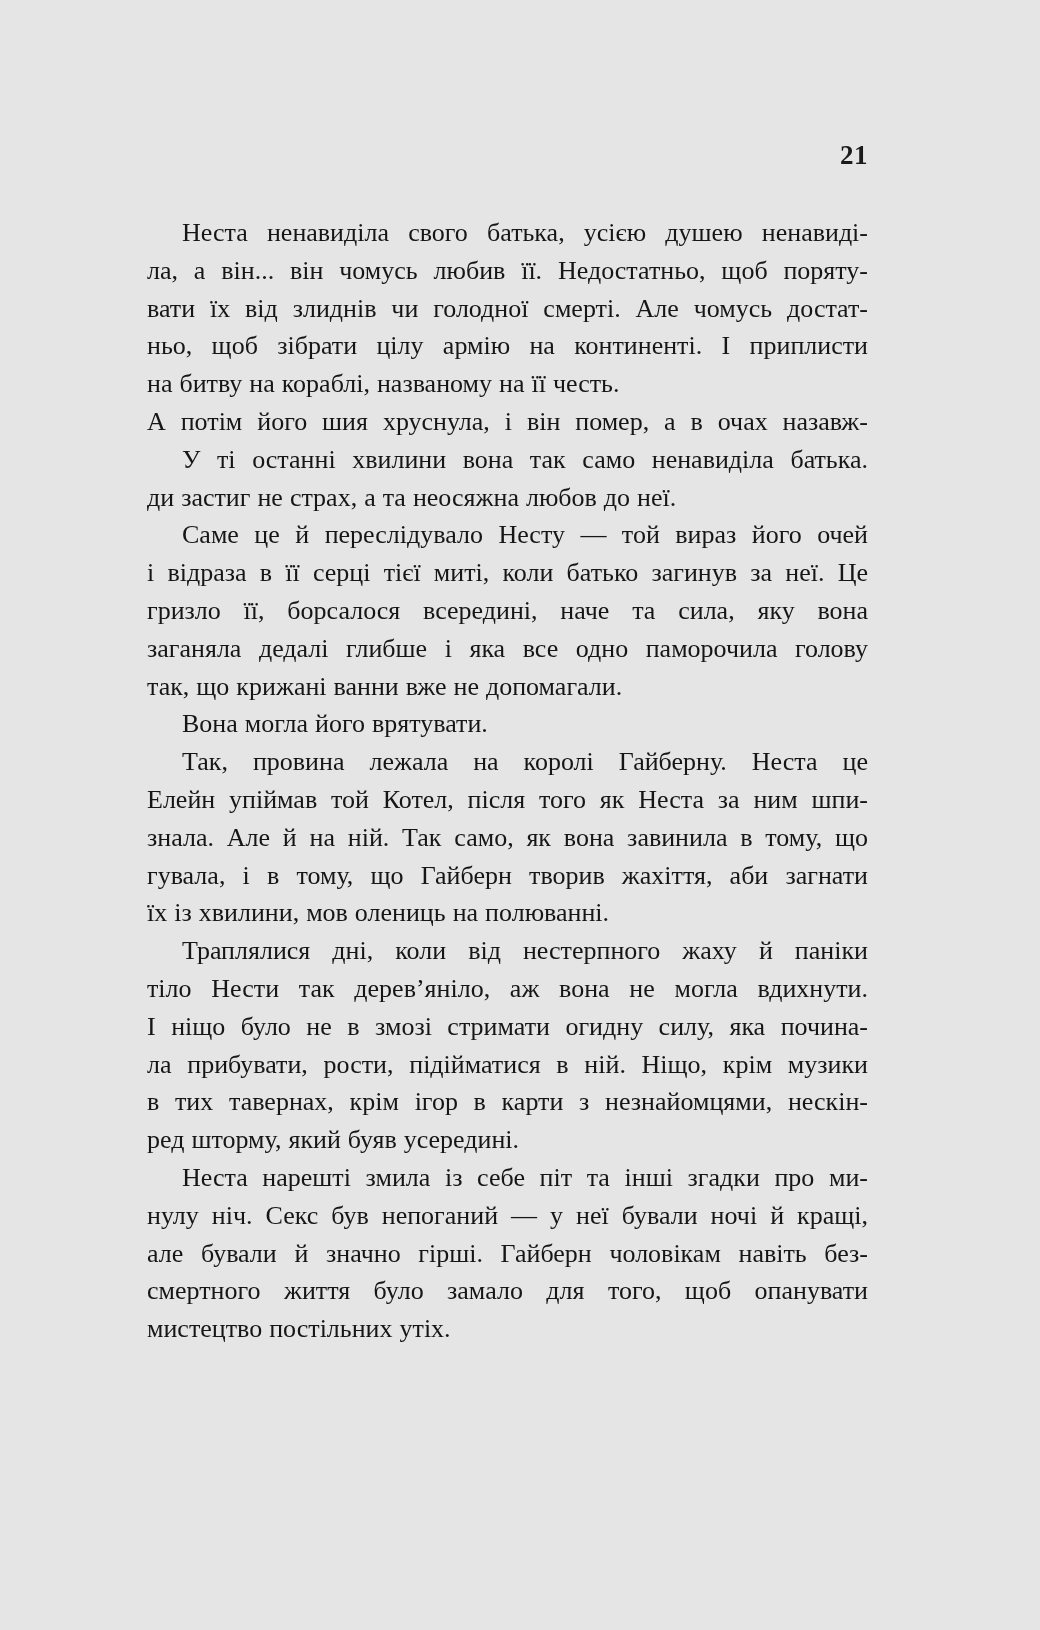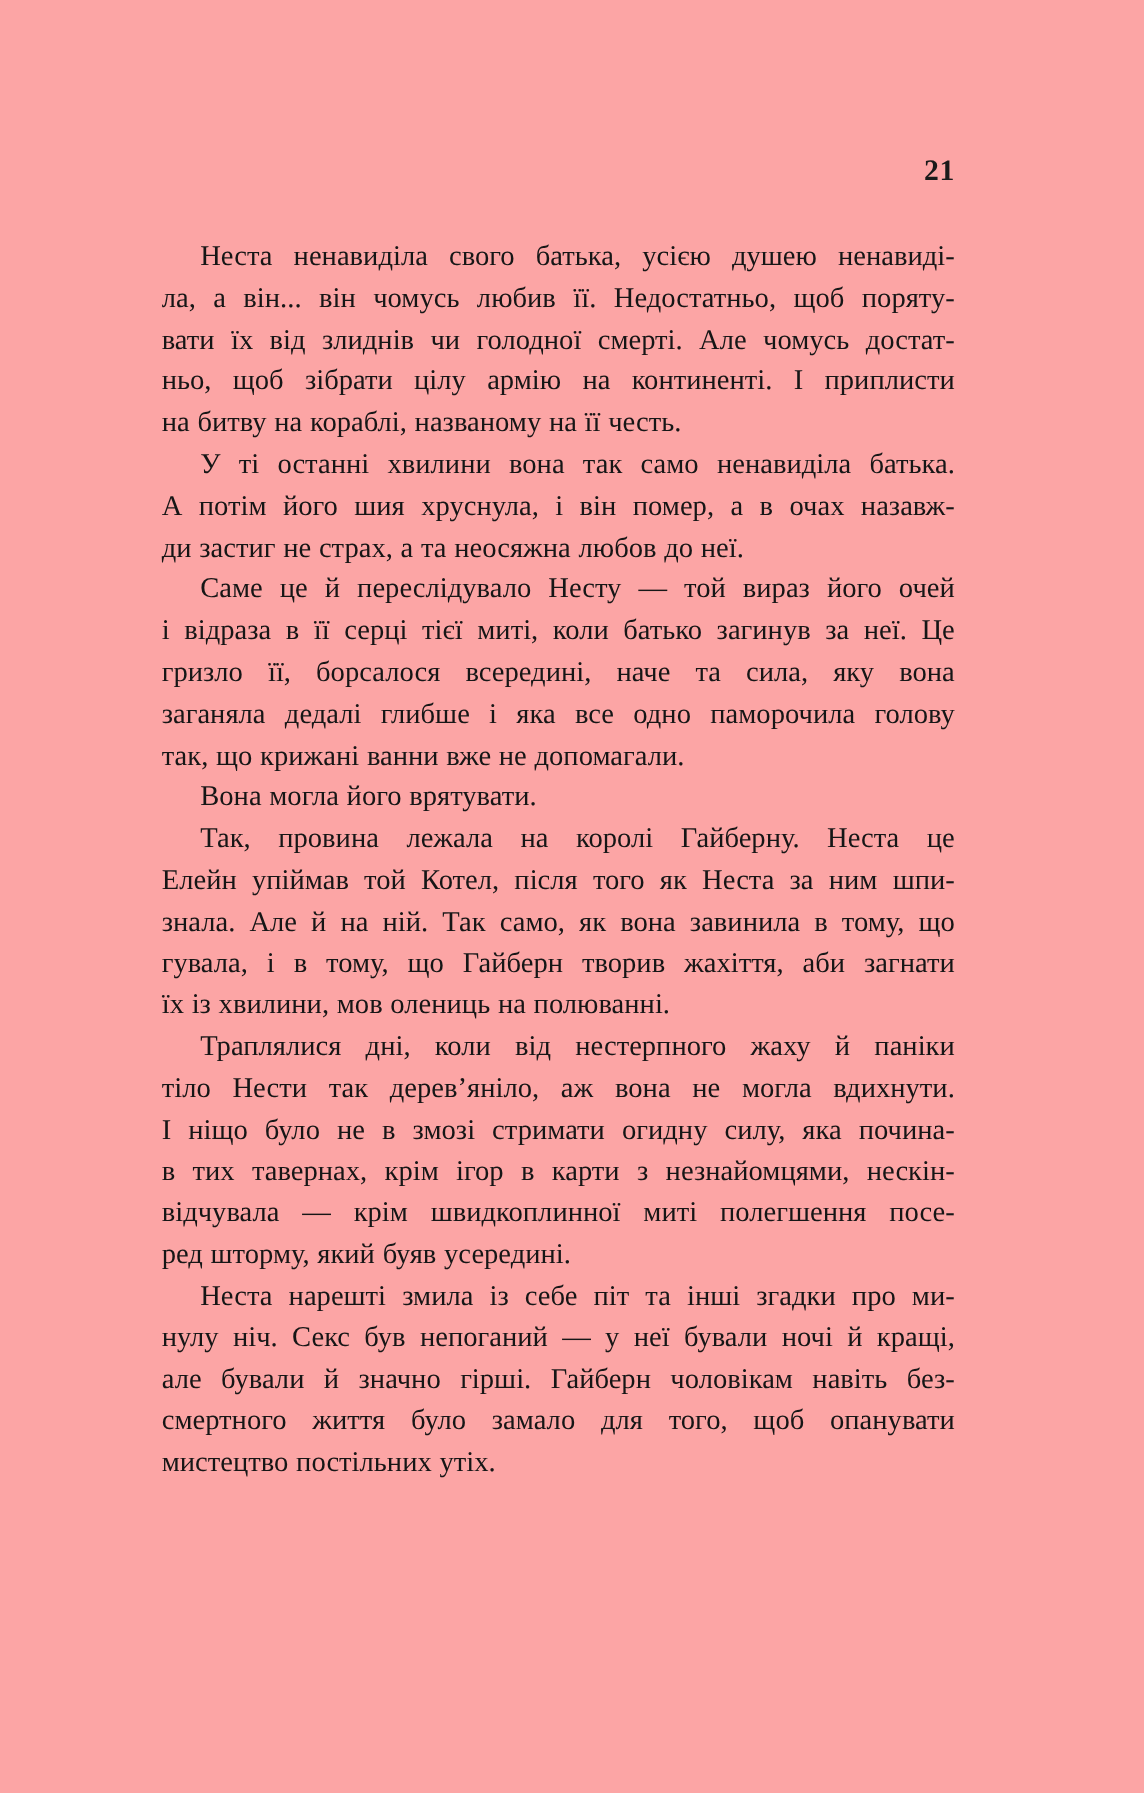--- a/index.html
+++ b/index.html
@@ -4,21 +4,21 @@
 <style>
   html, body {
     margin: 0;
     padding: 0;
     background: #ffffff;
   }
   .page {
     position: relative;
     width: 1040px;
     height: 1630px;
-    background: #fca5a5;
+    background: #e5e5e5;
     overflow: hidden;
     font-family: "Liberation Serif", "DejaVu Serif", serif;
     color: #161616;
   }
   .folio {
     position: absolute;
     top: 139px;
     right: 172px;
     font-size: 27px;
     font-weight: 700;
@@ -60,22 +60,22 @@
   <div class="folio">21</div>
   <div class="text-block">
       <div class="paragraph">
         <div class="line first">Неста ненавиділа свого батька, усією душею ненавиді-</div>
         <div class="line">ла, а він... він чомусь любив її. Недостатньо, щоб поряту-</div>
         <div class="line">вати їх від злиднів чи голодної смерті. Але чомусь достат-</div>
         <div class="line">ньо, щоб зібрати цілу армію на континенті. І приплисти</div>
         <div class="line last">на битву на кораблі, названому на її честь.</div>
       </div>
       <div class="paragraph">
+        <div class="line">А потім його шия хруснула, і він помер, а в очах назавж-</div>
         <div class="line first">У ті останні хвилини вона так само ненавиділа батька.</div>
-        <div class="line">А потім його шия хруснула, і він помер, а в очах назавж-</div>
         <div class="line last">ди застиг не страх, а та неосяжна любов до неї.</div>
       </div>
       <div class="paragraph">
         <div class="line first">Саме це й переслідувало Несту — той вираз його очей</div>
         <div class="line">і відраза в її серці тієї миті, коли батько загинув за неї. Це</div>
         <div class="line">гризло її, борсалося всередині, наче та сила, яку вона</div>
         <div class="line">заганяла дедалі глибше і яка все одно паморочила голову</div>
         <div class="line last">так, що крижані ванни вже не допомагали.</div>
       </div>
       <div class="paragraph">
@@ -85,22 +85,22 @@
         <div class="line first">Так, провина лежала на королі Гайберну. Неста це</div>
         <div class="line">Елейн упіймав той Котел, після того як Неста за ним шпи-</div>
         <div class="line">знала. Але й на ній. Так само, як вона завинила в тому, що</div>
         <div class="line">гувала, і в тому, що Гайберн творив жахіття, аби загнати</div>
         <div class="line last">їх із хвилини, мов олениць на полюванні.</div>
       </div>
       <div class="paragraph">
         <div class="line first">Траплялися дні, коли від нестерпного жаху й паніки</div>
         <div class="line">тіло Нести так дерев’яніло, аж вона не могла вдихнути.</div>
         <div class="line">І ніщо було не в змозі стримати огидну силу, яка почина-</div>
+        <div class="line">ла прибувати, рости, підійматися в ній. Ніщо, крім музики</div>
         <div class="line">в тих тавернах, крім ігор в карти з незнайомцями, нескін-</div>
-        <div class="line">відчувала — крім швидкоплинної миті полегшення посе-</div>
         <div class="line last">ред шторму, який буяв усередині.</div>
       </div>
       <div class="paragraph">
         <div class="line first">Неста нарешті змила із себе піт та інші згадки про ми-</div>
         <div class="line">нулу ніч. Секс був непоганий — у неї бували ночі й кращі,</div>
         <div class="line">але бували й значно гірші. Гайберн чоловікам навіть без-</div>
         <div class="line">смертного життя було замало для того, щоб опанувати</div>
         <div class="line last">мистецтво постільних утіх.</div>
       </div>
     </div>

